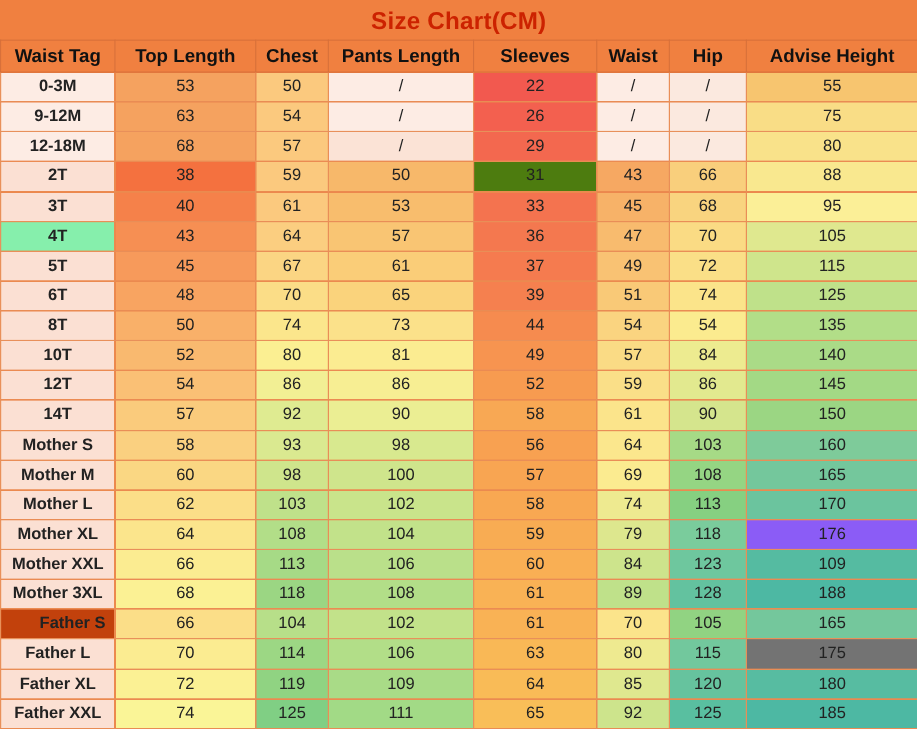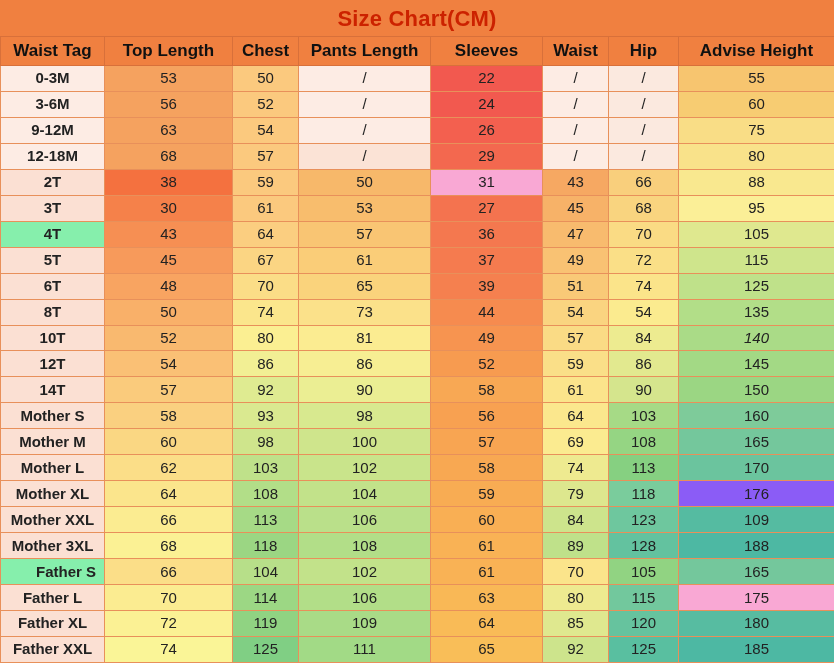--- a/index.html
+++ b/index.html
@@ -105,30 +105,20 @@
           <td class="label-cell" style="background: rgb(253, 236, 228);">0-3M</td>
           <td style="background: rgb(245, 162, 95);">53</td>
           <td style="background: rgb(251, 201, 126);">50</td>
           <td style="background: rgb(253, 236, 228);">/</td>
           <td style="background: rgb(242, 89, 79);">22</td>
           <td style="background: rgb(253, 236, 228);">/</td>
           <td style="background: rgb(251, 233, 223);">/</td>
           <td style="background: rgb(247, 197, 111);">55</td>
         </tr>
         <tr>
-          <td class="label-cell" style="background: rgb(253, 236, 228);">3-6M</td>
-          <td style="background: rgb(245, 162, 95);">56</td>
-          <td style="background: rgb(251, 201, 126);">52</td>
-          <td style="background: rgb(253, 236, 228);">/</td>
-          <td style="background: rgb(242, 89, 79);">24</td>
-          <td style="background: rgb(253, 236, 228);">/</td>
-          <td style="background: rgb(251, 233, 223);">/</td>
-          <td style="background: rgb(247, 204, 114);">60</td>
-        </tr>
-        <tr>
           <td class="label-cell" style="background: rgb(253, 236, 228);">9-12M</td>
           <td style="background: rgb(245, 162, 95);">63</td>
           <td style="background: rgb(251, 201, 126);">54</td>
           <td style="background: rgb(253, 236, 228);">/</td>
           <td style="background: rgb(243, 96, 79);">26</td>
           <td style="background: rgb(253, 236, 228);">/</td>
           <td style="background: rgb(251, 233, 223);">/</td>
           <td style="background: rgb(249, 221, 134);">75</td>
         </tr>
         <tr>
@@ -139,31 +129,31 @@
           <td style="background: rgb(243, 104, 79);">29</td>
           <td style="background: rgb(253, 236, 228);">/</td>
           <td style="background: rgb(251, 233, 223);">/</td>
           <td style="background: rgb(249, 226, 138);">80</td>
         </tr>
         <tr>
           <td class="label-cell" style="background: rgb(251, 224, 211);">2T</td>
           <td style="background: rgb(244, 113, 63);">38</td>
           <td style="background: rgb(251, 201, 126);">59</td>
           <td style="background: rgb(247, 184, 106);">50</td>
-          <td style="background: #f9a8d4;">31</td>
+          <td style="background: #4d7c0f;">31</td>
           <td style="background: rgb(246, 168, 98);">43</td>
           <td style="background: rgb(249, 207, 124);">66</td>
           <td style="background: rgb(249, 232, 143);">88</td>
         </tr>
         <tr>
           <td class="label-cell" style="background: rgb(251, 224, 211);">3T</td>
-          <td style="background: rgb(245, 129, 74);">30</td>
+          <td style="background: rgb(245, 129, 74);">40</td>
           <td style="background: rgb(251, 201, 126);">61</td>
           <td style="background: rgb(248, 189, 109);">53</td>
-          <td style="background: rgb(244, 115, 79);">27</td>
+          <td style="background: rgb(244, 115, 79);">33</td>
           <td style="background: rgb(247, 178, 104);">45</td>
           <td style="background: rgb(249, 212, 127);">68</td>
           <td style="background: rgb(251, 239, 151);">95</td>
         </tr>
         <tr>
           <td class="label-cell" style="background: #86efac;">4T</td>
           <td style="background: rgb(246, 143, 83);">43</td>
           <td style="background: rgb(251, 206, 128);">64</td>
           <td style="background: rgb(249, 197, 115);">57</td>
           <td style="background: rgb(244, 120, 79);">36</td>
@@ -202,21 +192,21 @@
           <td style="background: rgb(178, 222, 136);">135</td>
         </tr>
         <tr>
           <td class="label-cell" style="background: rgb(251, 224, 211);">10T</td>
           <td style="background: rgb(249, 185, 111);">52</td>
           <td style="background: rgb(251, 239, 146);">80</td>
           <td style="background: rgb(251, 236, 145);">81</td>
           <td style="background: rgb(247, 148, 80);">49</td>
           <td style="background: rgb(250, 219, 133);">57</td>
           <td style="background: rgb(237, 235, 144);">84</td>
-          <td style="background: rgb(170, 219, 135); font-style: italic;">140</td>
+          <td style="background: rgb(170, 219, 135);">140</td>
         </tr>
         <tr>
           <td class="label-cell" style="background: rgb(251, 224, 211);">12T</td>
           <td style="background: rgb(250, 192, 117);">54</td>
           <td style="background: rgb(242, 239, 148);">86</td>
           <td style="background: rgb(247, 238, 147);">86</td>
           <td style="background: rgb(247, 155, 80);">52</td>
           <td style="background: rgb(250, 223, 136);">59</td>
           <td style="background: rgb(226, 233, 143);">86</td>
           <td style="background: rgb(163, 217, 133);">145</td>
@@ -285,38 +275,38 @@
           <td class="label-cell" style="background: rgb(251, 224, 211);">Mother 3XL</td>
           <td style="background: rgb(251, 241, 148);">68</td>
           <td style="background: rgb(155, 214, 131);">118</td>
           <td style="background: rgb(178, 222, 136);">108</td>
           <td style="background: rgb(249, 178, 85);">61</td>
           <td style="background: rgb(191, 225, 138);">89</td>
           <td style="background: rgb(99, 194, 159);">128</td>
           <td style="background: rgb(77, 184, 163);">188</td>
         </tr>
         <tr>
-          <td class="label-cell" style="background: #86efac; padding-left: 27px;">Father S</td>
+          <td class="label-cell" style="background: #c2410c; padding-left: 27px;">Father S</td>
           <td style="background: rgb(251, 222, 136);">66</td>
           <td style="background: rgb(183, 223, 137);">104</td>
           <td style="background: rgb(194, 226, 138);">102</td>
           <td style="background: rgb(249, 178, 85);">61</td>
           <td style="background: rgb(251, 228, 139);">70</td>
           <td style="background: rgb(145, 211, 130);">105</td>
           <td style="background: rgb(116, 199, 156);">165</td>
         </tr>
         <tr>
           <td class="label-cell" style="background: rgb(251, 224, 211);">Father L</td>
           <td style="background: rgb(251, 236, 145);">70</td>
           <td style="background: rgb(156, 215, 132);">114</td>
           <td style="background: rgb(178, 222, 136);">106</td>
           <td style="background: rgb(249, 184, 86);">63</td>
           <td style="background: rgb(238, 234, 144);">80</td>
           <td style="background: rgb(114, 200, 157);">115</td>
-          <td style="background: #f9a8d4;">175</td>
+          <td style="background: #737373;">175</td>
         </tr>
         <tr>
           <td class="label-cell" style="background: rgb(251, 224, 211);">Father XL</td>
           <td style="background: rgb(251, 241, 148);">72</td>
           <td style="background: rgb(144, 211, 130); margin-left: 20px;">119</td>
           <td style="background: rgb(169, 219, 135);">109</td>
           <td style="background: rgb(249, 187, 87);">64</td>
           <td style="background: rgb(223, 232, 143);">85</td>
           <td style="background: rgb(102, 195, 158);">120</td>
           <td style="background: rgb(87, 188, 161);">180</td>

